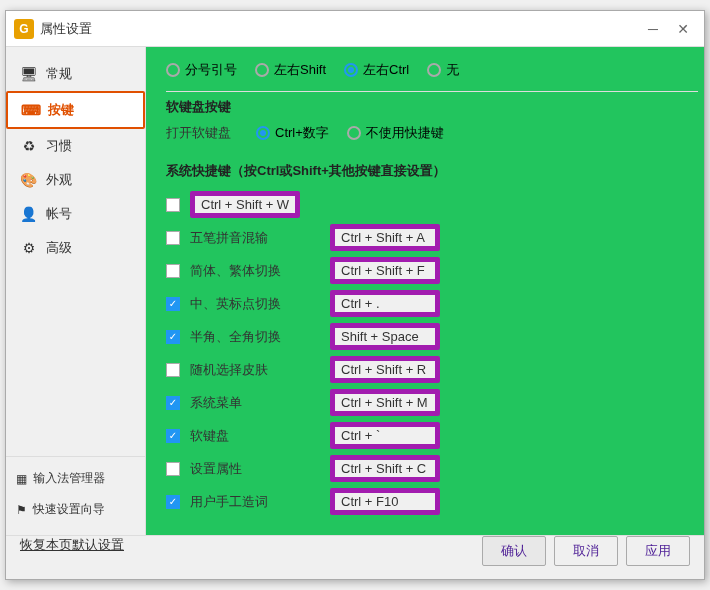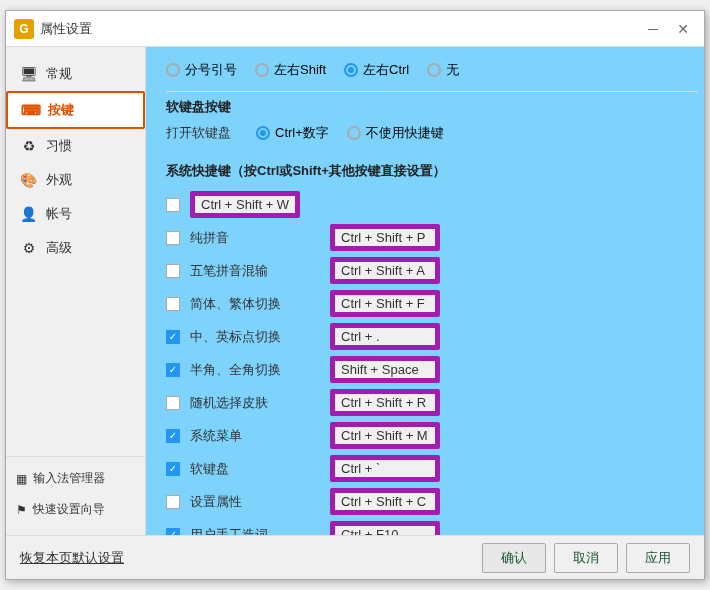--- a/index.html
+++ b/index.html
@@ -119,21 +119,21 @@
       gap: 6px;
       padding: 7px 10px;
       cursor: pointer;
       font-size: 12px;
       color: #333;
     }
     .main {
       flex: 1;
       padding: 14px 6px 10px 20px;
       overflow-y: auto;
-      background: #7dd3fc;
+      background: #22c55e;
     }
     .section-row {
       display: flex;
       align-items: center;
       gap: 20px;
       margin-bottom: 12px;
     }
     .radio-group {
       display: flex;
       align-items: center;
@@ -229,21 +229,21 @@
       border: 5px solid #a21caf;
       padding: 1px 6px;
       border-radius: 2px;
       min-width: 110px;
     }
     .footer {
       height: 44px;
       background: #f0f0f0;
       border-top: 1px solid #ddd;
       display: flex;
-      align-items: center;
+      align-items: flex-start;
       justify-content: space-between;
       padding: 0 14px;
       flex-shrink: 0;
     }
     .footer-left {
       font-size: 13px;
       color: #333;
       cursor: pointer;
       text-decoration: underline;
     }
@@ -251,21 +251,21 @@
       display: flex;
       gap: 8px;
     }
     .btn {
       padding: 5px 18px;
       border: 1px solid #aaa;
       background: #f0f0f0;
       cursor: pointer;
       font-size: 13px;
       border-radius: 2px;
-      color: #14532d;
+      color: #4c1d95;
     }
     .btn.primary {
       background: #e8e8e8;
     }
     .divider {
       height: 1px;
       background: #ddd;
       margin: 6px 0;
     }
   </style>
@@ -368,25 +368,20 @@
       </div>
 
       <div class="shortcuts-header">系统快捷键（按Ctrl或Shift+其他按键直接设置）</div>
 
       <div class="shortcut-item">
         <div class="checkbox"></div>
         <span class="shortcut-key">Ctrl + Shift + W</span>
       </div>
       <div class="shortcut-item">
         <div class="checkbox"></div>
-        <span class="shortcut-name">纯拼音</span>
-        <span class="shortcut-key">Ctrl + Shift + P</span>
-      </div>
-      <div class="shortcut-item">
-        <div class="checkbox"></div>
         <span class="shortcut-name">五笔拼音混输</span>
         <span class="shortcut-key">Ctrl + Shift + A</span>
       </div>
       <div class="shortcut-item">
         <div class="checkbox"></div>
         <span class="shortcut-name">简体、繁体切换</span>
         <span class="shortcut-key">Ctrl + Shift + F</span>
       </div>
       <div class="shortcut-item">
         <div class="checkbox checked"></div>

